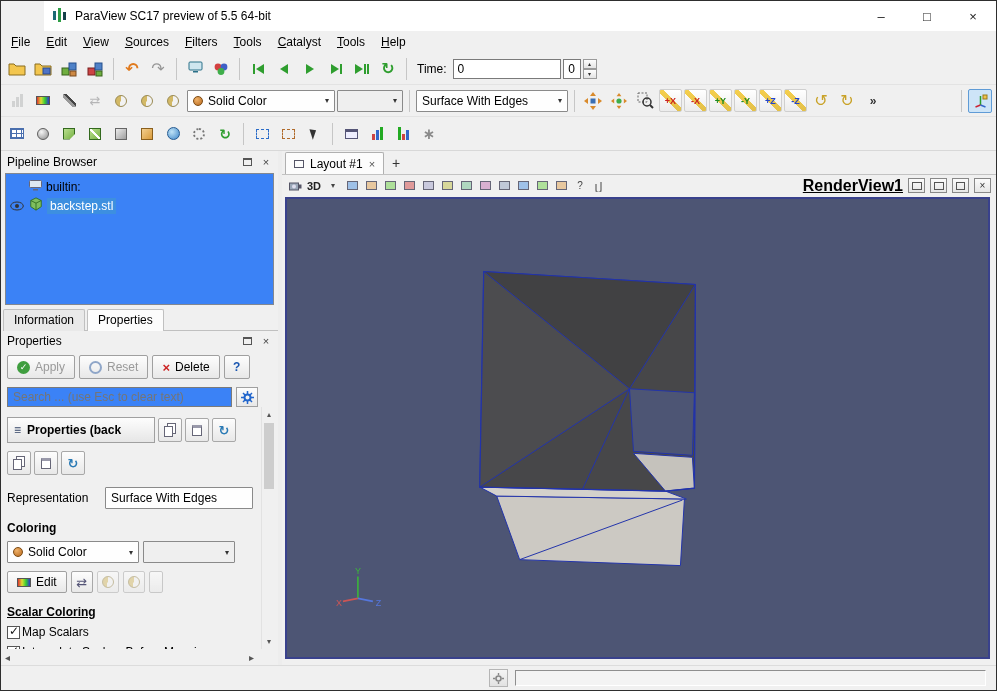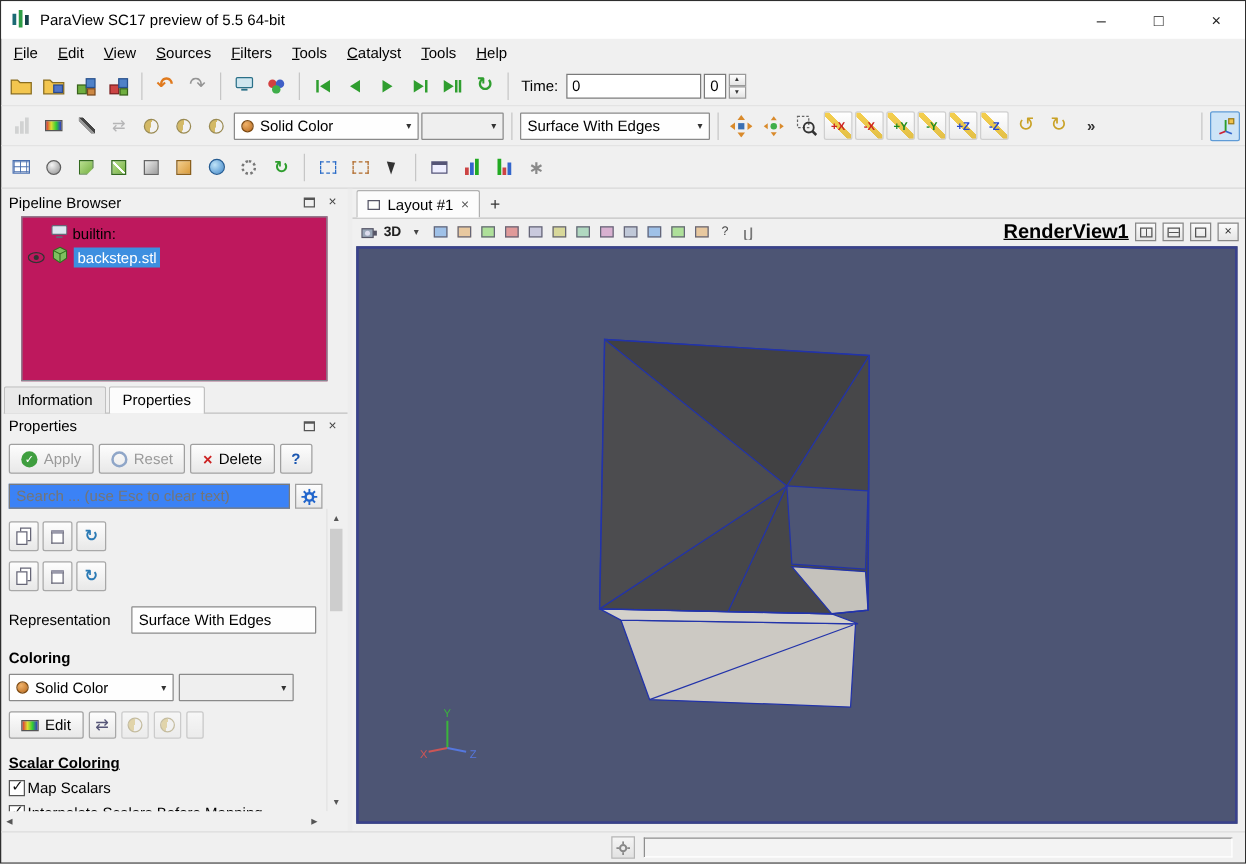--- a/index.html
+++ b/index.html
@@ -1,21 +1,21 @@
 <!DOCTYPE html>
 <html><head>
 <meta charset="utf-8">
 <style>
   * { box-sizing:border-box; margin:0; padding:0; }
   html,body { width:997px; height:691px; }
   body { font-family:"Liberation Sans","DejaVu Sans",sans-serif; font-size:12px; color:#000; background:#f0f0f0; overflow:hidden; }
   .app { width:997px; height:691px; border:1px solid #2e2e2e; background:#f0f0f0; display:flex; flex-direction:column; }
 
   
-  .titlebar { height:30px; background:#ffffff; display:flex; align-items:center; padding-left:8px; flex:0 0 auto; }
+  .titlebar { height:30px; background:#ffffff; display:flex; align-items:center; padding-left:8px; flex:0 0 auto;margin-left:43px; }
   .titletext { margin-left:7px; font-size:12px; }
   .wctl { margin-left:auto; display:flex; height:100%; }
   .wbtn { width:46px; display:flex; align-items:center; justify-content:center; font-size:13px; color:#222; }
 
   
   .menubar { height:22px; display:flex; align-items:center; padding-left:2px; flex:0 0 auto; }
   .mitem { display:inline-block; padding:3px 8px; }
   .mitem::first-letter { text-decoration:underline; }
 
   
@@ -71,21 +71,21 @@
   .swapg { color:#557; font-size:13px; }
   .greensw { color:#2f9e2f; font-weight:bold; font-size:14px; }
 
   
   .bodyrow { flex:1 1 auto; display:flex; min-height:0; }
   .left { width:281px; flex:0 0 281px; display:flex; flex-direction:column; border-right:4px solid #ededed; min-height:0; }
   .dockhead { height:22px; display:flex; align-items:center; padding:0 4px 0 6px; flex:0 0 auto; }
   .dockbtns { margin-left:auto; display:flex; gap:3px; align-items:center; }
   .dbtn { width:16px; height:14px; display:flex; align-items:center; justify-content:center; color:#444; font-size:11px; }
   .floatico { width:9px; height:8px; border:1px solid #555; border-top:2px solid #555; }
-  .tree { margin:0 16px; background:#be185d; border:1px solid #828790; height:132px; padding-top:3px; flex:0 0 auto; }
+  .tree { margin:0 4px; background:#3b82f6; border:1px solid #828790; height:132px; padding-top:3px; flex:0 0 auto; }
   .titem { height:19px; display:flex; align-items:center; gap:4px; padding-left:3px; }
   .gutter { width:16px; display:flex; justify-content:center; flex:0 0 16px; }
   .tsel { background:#3d8fe0; color:#fff; padding:1px 3px; }
   .ptabs { display:flex; margin:4px 0 0 2px; height:22px; border-bottom:1px solid #c0c0c0; flex:0 0 auto; }
   .ptab { padding:3px 10px 0; border:1px solid #c0c0c0; border-bottom:none; background:#e9e9e9; margin-right:2px; border-radius:2px 2px 0 0; height:22px; }
   .ptab.active { background:#fcfcfc; }
   .pcontent { flex:1 1 auto; position:relative; padding:0 20px 0 6px; overflow:hidden; min-height:0; }
   .btnrow { display:flex; gap:4px; margin-top:4px; align-items:center; }
   .btn { border:1px solid #a0a0a0; background:linear-gradient(#fdfdfd,#e8e8e8); height:24px; display:flex; align-items:center; gap:5px; padding:0 9px; border-radius:2px; }
   .btn.disb { color:#9a9a9a; }
@@ -484,20 +484,24 @@
         <div class="searchrow">
           <input class="searchin" placeholder="Search ... (use Esc to clear text)" style="">
           <span class="gearbtn">
             <svg width="13" height="13">
                 <circle cx="6.5" cy="6.5" r="3" fill="none" stroke="#2266cc" stroke-width="2"></circle>
                 <path d="M6.5 0v3M6.5 10v3M0 6.5h3M10 6.5h3M2 2l2 2M9 9l2 2M11 2L9 4M2 11l2-2" stroke="#2266cc" stroke-width="1.5"></path>
               </svg>
           </span>
         </div>
         <div class="sechead">
+          <span class="secbtn">
+              <span class="burger"></span>
+              <span>Properties (back</span>
+            </span>
           <span class="sbtn">
               <span class="copyico"></span>
             </span>
           <span class="sbtn">
               <span class="pasteico"></span>
             </span>
           <span class="sbtn">
               <span class="refico">↻</span>
             </span>
         </div>

